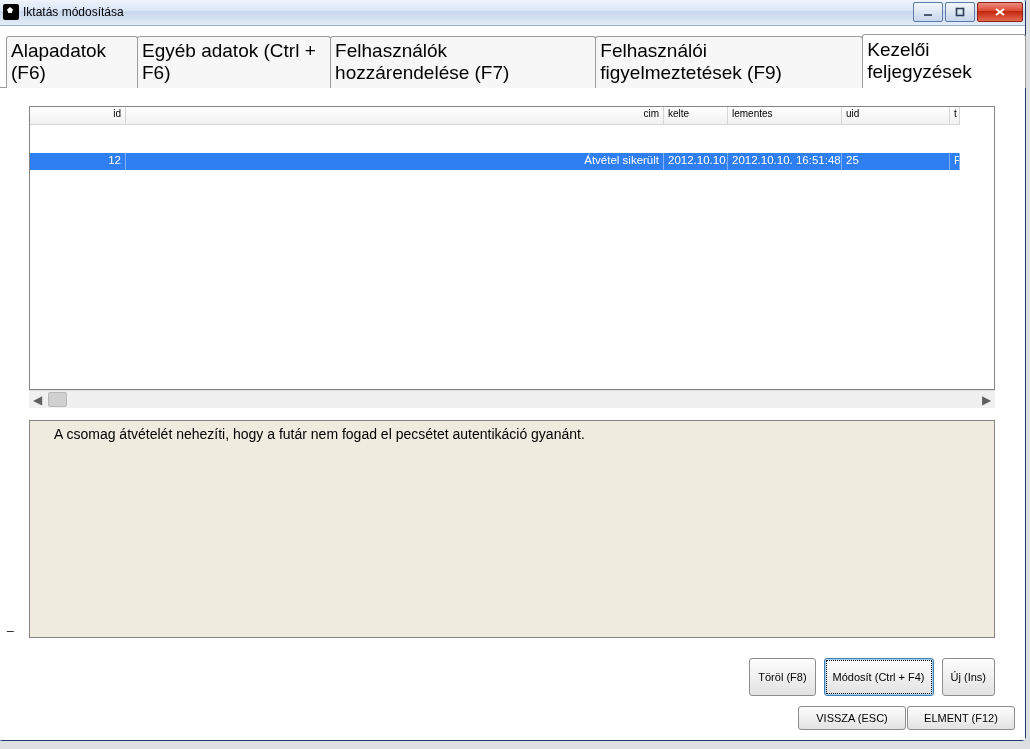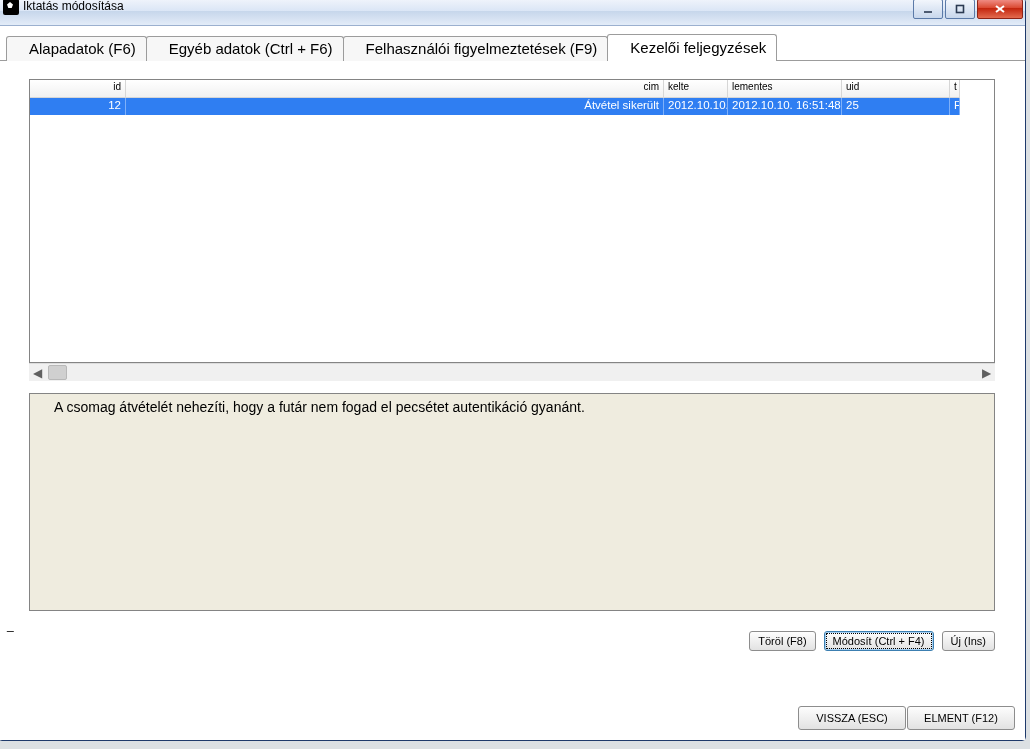--- a/index.html
+++ b/index.html
@@ -20,21 +20,21 @@
     border-radius:4px;
     box-shadow:0 0 0 1px #8fa7c9 inset;
     display:flex;
     flex-direction:column;
   }
   .titlebar {
     height:26px;
     background:linear-gradient(to bottom,#f0f4fb 0%, #dbe6f6 45%, #c6d6eb 46%, #e3ecf8 100%);
     border-bottom:1px solid #9bb0cf;
     display:flex;
-    align-items:flex-start;
+    align-items:center;
     padding:0 2px 0 4px;
     border-top-left-radius:3px;
     border-top-right-radius:3px;
   }
   .app-icon {
     width:16px; height:16px;
     background:#000;
     border-radius:2px;
     margin-right:4px;
     position:relative;
@@ -79,22 +79,22 @@
   .tabstrip {
     display:flex;
     align-items:flex-end;
     padding:7px 0 0 7px;
     background:#fff;
   }
   .tab {
     border:1px solid #9c9c9c;
     border-bottom:none;
     background:#f7f7f7;
-    padding:3px 10px 4px 22px;
-    font-size:15px;
+    padding:3px 10px 4px 4px;
+    font-size:19px;
     color:#000;
     border-top-left-radius:3px;
     border-top-right-radius:3px;
     margin-right:-1px;
     position:relative;
     top:1px;
   }
   .tab.active {
     background:#fff;
     z-index:2;
@@ -141,20 +141,21 @@
     padding:1px 4px 0 4px;
     box-sizing:border-box;
     background:linear-gradient(to bottom,#ffffff,#f1f1f1);
     overflow:hidden; white-space:nowrap;
   }
   .grid-body { flex:1; overflow:hidden; position:relative; }
   .row {
     display:flex;
     height:17px;
     font-size:11.5px;
+    margin-top:28px;
   }
   .row.sel .cell { background:#2f7ef2; color:#fff; }
   .cell {
     padding:1px 4px 0 4px;
     box-sizing:border-box;
     border-right:1px solid transparent;
     overflow:hidden; white-space:nowrap;
   }
   .row.sel .cell { border-right-color:#7fb0f8; }
   .c-id    { width:96px;  text-align:right; }
@@ -199,21 +200,21 @@
 
   
   .rowbtns {
     margin-top:20px;
     display:flex;
     justify-content:flex-end;
     gap:8px;
   }
   .btn {
     font-size:11px;
-    padding:3px 8px;
+    padding:12px 8px;
     background:linear-gradient(to bottom,#fdfdfd,#e2e2e2);
     border:1px solid #8d8d8d;
     border-radius:3px;
     color:#000;
   }
   .btn.focus {
     outline:1px dotted #000;
     outline-offset:-3px;
     border-color:#3c7fb1;
     box-shadow:0 0 0 1px #a6d0f3 inset;
@@ -269,20 +270,21 @@
         </svg>
       </div>
     </div>
   </div>
 
   <div class="client">
 
     <div class="tabstrip">
       <div class="tab">Alapadatok (F6)</div>
       <div class="tab">Egyéb adatok (Ctrl + F6)</div>
+      <div class="tab">Felhasználók hozzárendelése (F7)</div>
       <div class="tab">Felhasználói figyelmeztetések (F9)</div>
       <div class="tab active">Kezelői feljegyzések</div>
     </div>
     <div class="tabline"></div>
 
     <div class="tabpanel">
 
       <div class="grid">
         <div class="grid-head">
           <div class="gh c-id">id</div>

